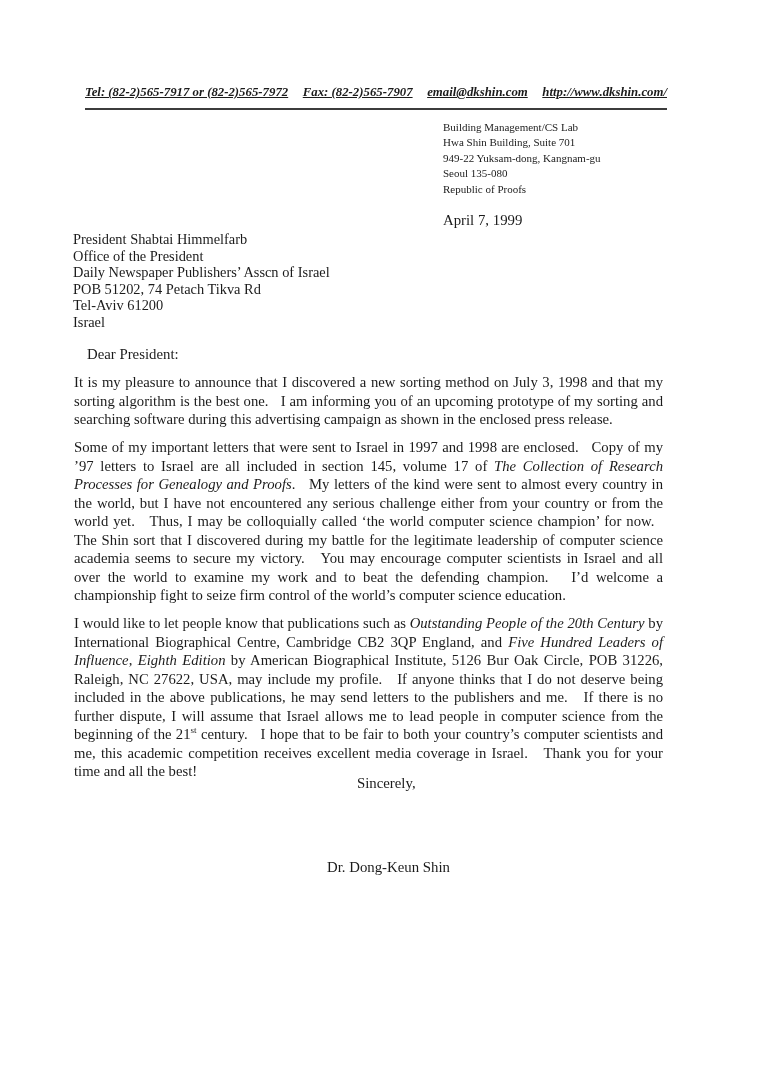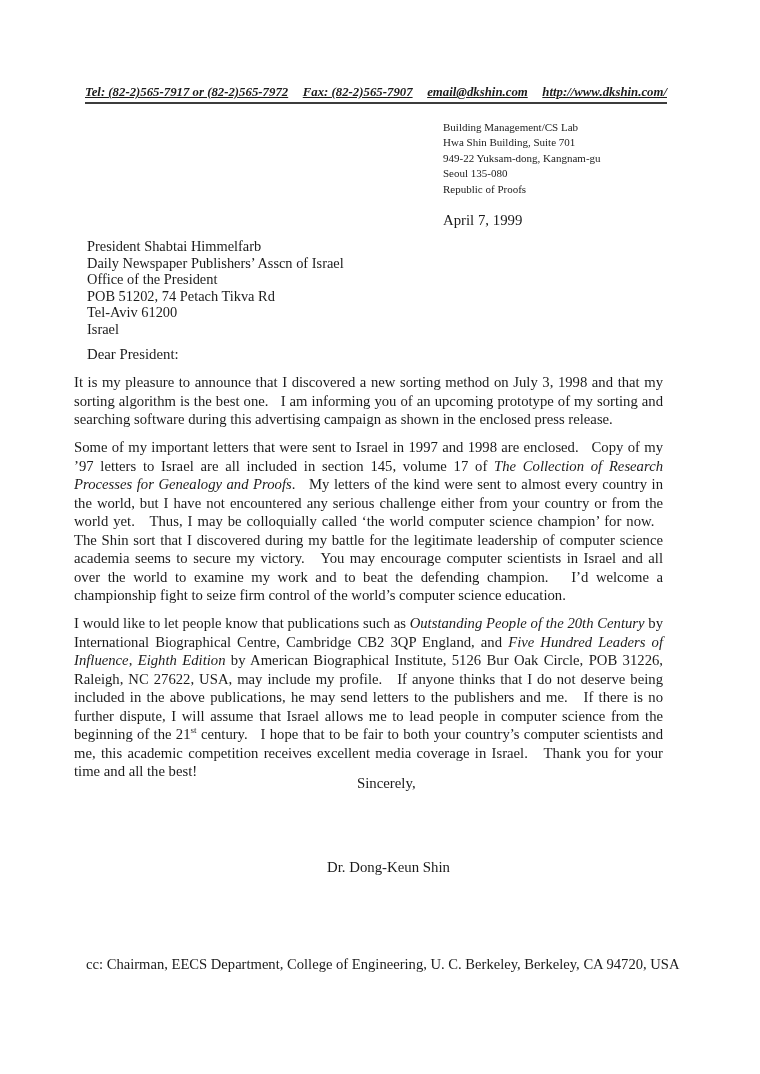--- a/index.html
+++ b/index.html
@@ -17,44 +17,43 @@
     left: 85px;
     top: 85px;
     width: 582px;
     display: flex;
     justify-content: space-between;
     font-size: 12.8px;
     font-style: italic;
     font-weight: bold;
     white-space: nowrap;
     border-bottom: 2px solid #3c3c3c;
-    padding-bottom: 2px;
+    padding-bottom: 8px;
   }
   .contact-bar span { text-decoration: underline; }
   .sender-block {
     position: absolute;
     left: 443px;
     top: 120px;
     font-weight: normal;
     font-size: 11px;
     line-height: 15.4px;
   }
   .date-line {
     position: absolute;
     left: 443px;
     top: 212px;
     font-size: 14.8px;
   }
   .recipient-block {
     position: absolute;
-    left: 87px;
+    left: 73px;
     top: 231px;
     font-size: 14.4px;
     line-height: 16.6px;
-    margin-top: 7px;
   }
   .salutation {
     position: absolute;
     left: 87px;
     top: 346px;
     font-size: 14.8px;
     text-align: right;
   }
   .letter-body {
     position: absolute;
@@ -106,34 +105,33 @@
     <div>Hwa Shin Building, Suite 701</div>
     <div>949-22 Yuksam-dong, Kangnam-gu</div>
     <div>Seoul 135-080</div>
     <div>Republic of Proofs</div>
   </div>
 
   <div class="date-line">April 7, 1999</div>
 
   <div class="recipient-block">
     <div>President Shabtai Himmelfarb</div>
+    <div>Office of the President</div>
     <div>Daily Newspaper Publishers’ Asscn of Israel</div>
-    <div>Office of the President</div>
     <div>POB 51202, 74 Petach Tikva Rd</div>
     <div>Tel-Aviv 61200</div>
     <div>Israel</div>
   </div>
 
   <div class="salutation">Dear President:</div>
 
   <div class="letter-body">
     <p><span>It is my pleasure to announce that I discovered a new sorting method on July 3, 1998 and that my sorting algorithm is the best one.&nbsp;&nbsp; I am informing you of an upcoming prototype of my sorting and searching software during this advertising campaign as shown in the enclosed press release.</span></p>
     <p><span>Some of my important letters that were sent to Israel in 1997 and 1998 are enclosed.&nbsp;&nbsp; Copy of my ’97 letters to Israel are all included in section 145, volume 17 of </span><span class="it">The Collection of Research Processes for Genealogy and Proofs</span><span>.&nbsp;&nbsp; My letters of the kind were sent to almost every country in the world, but I have not encountered any serious challenge either from your country or from the world yet.&nbsp;&nbsp; Thus, I may be colloquially called ‘the world computer science champion’ for now.&nbsp;&nbsp; The Shin sort that I discovered during my battle for the legitimate leadership of computer science academia seems to secure my victory.&nbsp;&nbsp; You may encourage computer scientists in Israel and all over the world to examine my work and to beat the defending champion.&nbsp;&nbsp; I’d welcome a championship fight to seize firm control of the world’s computer science education.</span></p>
     <p><span>I would like to let people know that publications such as </span><span class="it">Outstanding People of the 20th Century</span><span> by International Biographical Centre, Cambridge CB2 3QP England, and </span><span class="it">Five Hundred Leaders of Influence</span><span>, </span><span class="it">Eighth Edition</span><span> by American Biographical Institute, 5126 Bur Oak Circle, POB 31226, Raleigh, NC 27622, USA, may include my profile.&nbsp;&nbsp; If anyone thinks that I do not deserve being included in the above publications, he may send letters to the publishers and me.&nbsp;&nbsp; If there is no further dispute, I will assume that Israel allows me to lead people in computer science from the beginning of the 21</span><sup>st</sup><span> century.&nbsp;&nbsp; I hope that to be fair to both your country’s computer scientists and me, this academic competition receives excellent media coverage in Israel.&nbsp;&nbsp; Thank you for your time and all the best!</span></p>
   </div>
 
   <div class="closing">Sincerely,</div>
 
   <div class="signature-name">Dr. Dong-Keun Shin</div>
 
-  <div class="cc-line">cc: Chairman, EECS Department, College of Engineering, U. C. Berkeley, Berkeley, CA 94720, USA</div>
 
 </div>
 
 </body></html>

